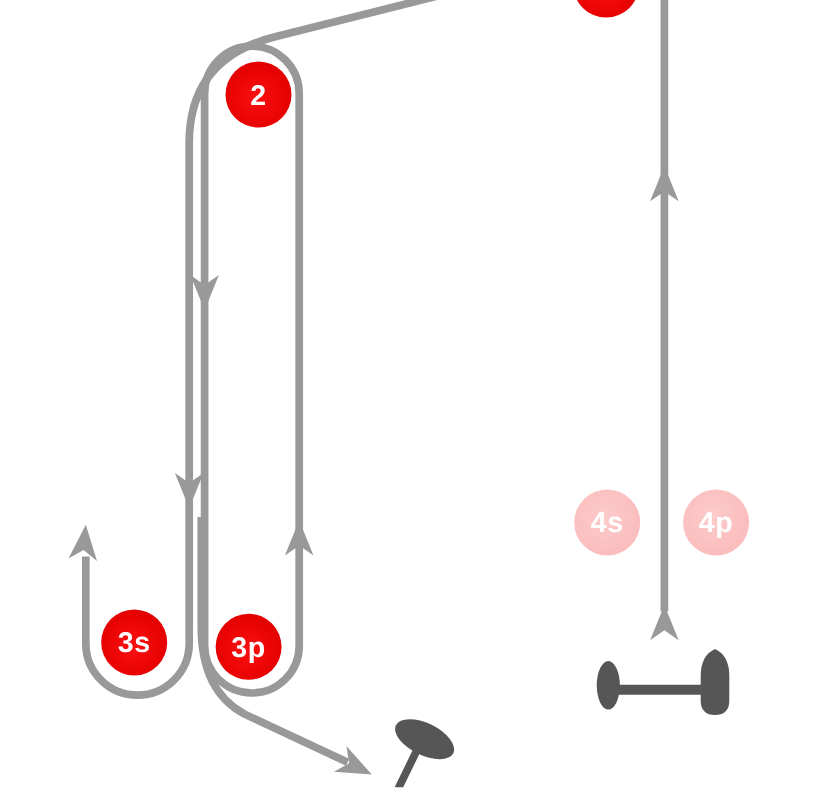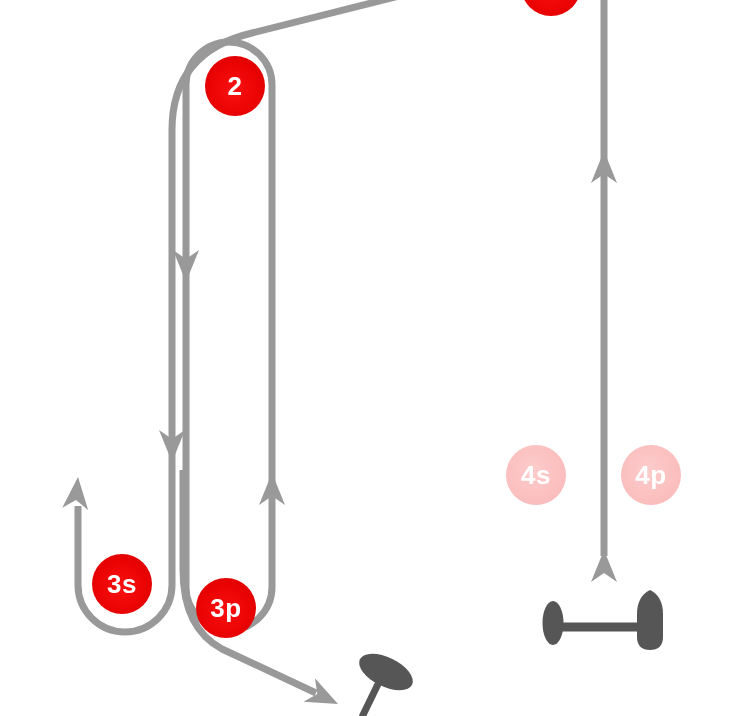--- a/index.html
+++ b/index.html
@@ -83,25 +83,25 @@
   </div>
 
   <div class="mark mark-red" style="left:205px; top:56px;">
     <span>2</span>
   </div>
 
   <div class="mark mark-red" style="left:92px; top:554px;text-align:right;">
     <span>3s</span>
   </div>
 
-  <div class="mark mark-red" style="left:196px; top:578px;">
+  <div class="mark mark-red" style="left:196px; top:558px;">
     <span>3p</span>
   </div>
 
-  <div class="mark mark-pink" style="left:506px; top:445px;">
+  <div class="mark mark-pink" style="left:522px; top:445px;">
     <span>4s</span>
   </div>
 
   <div class="mark mark-pink" style="left:621px; top:445px;">
     <span>4p</span>
   </div>
 
 </div>
 
 </body></html>

